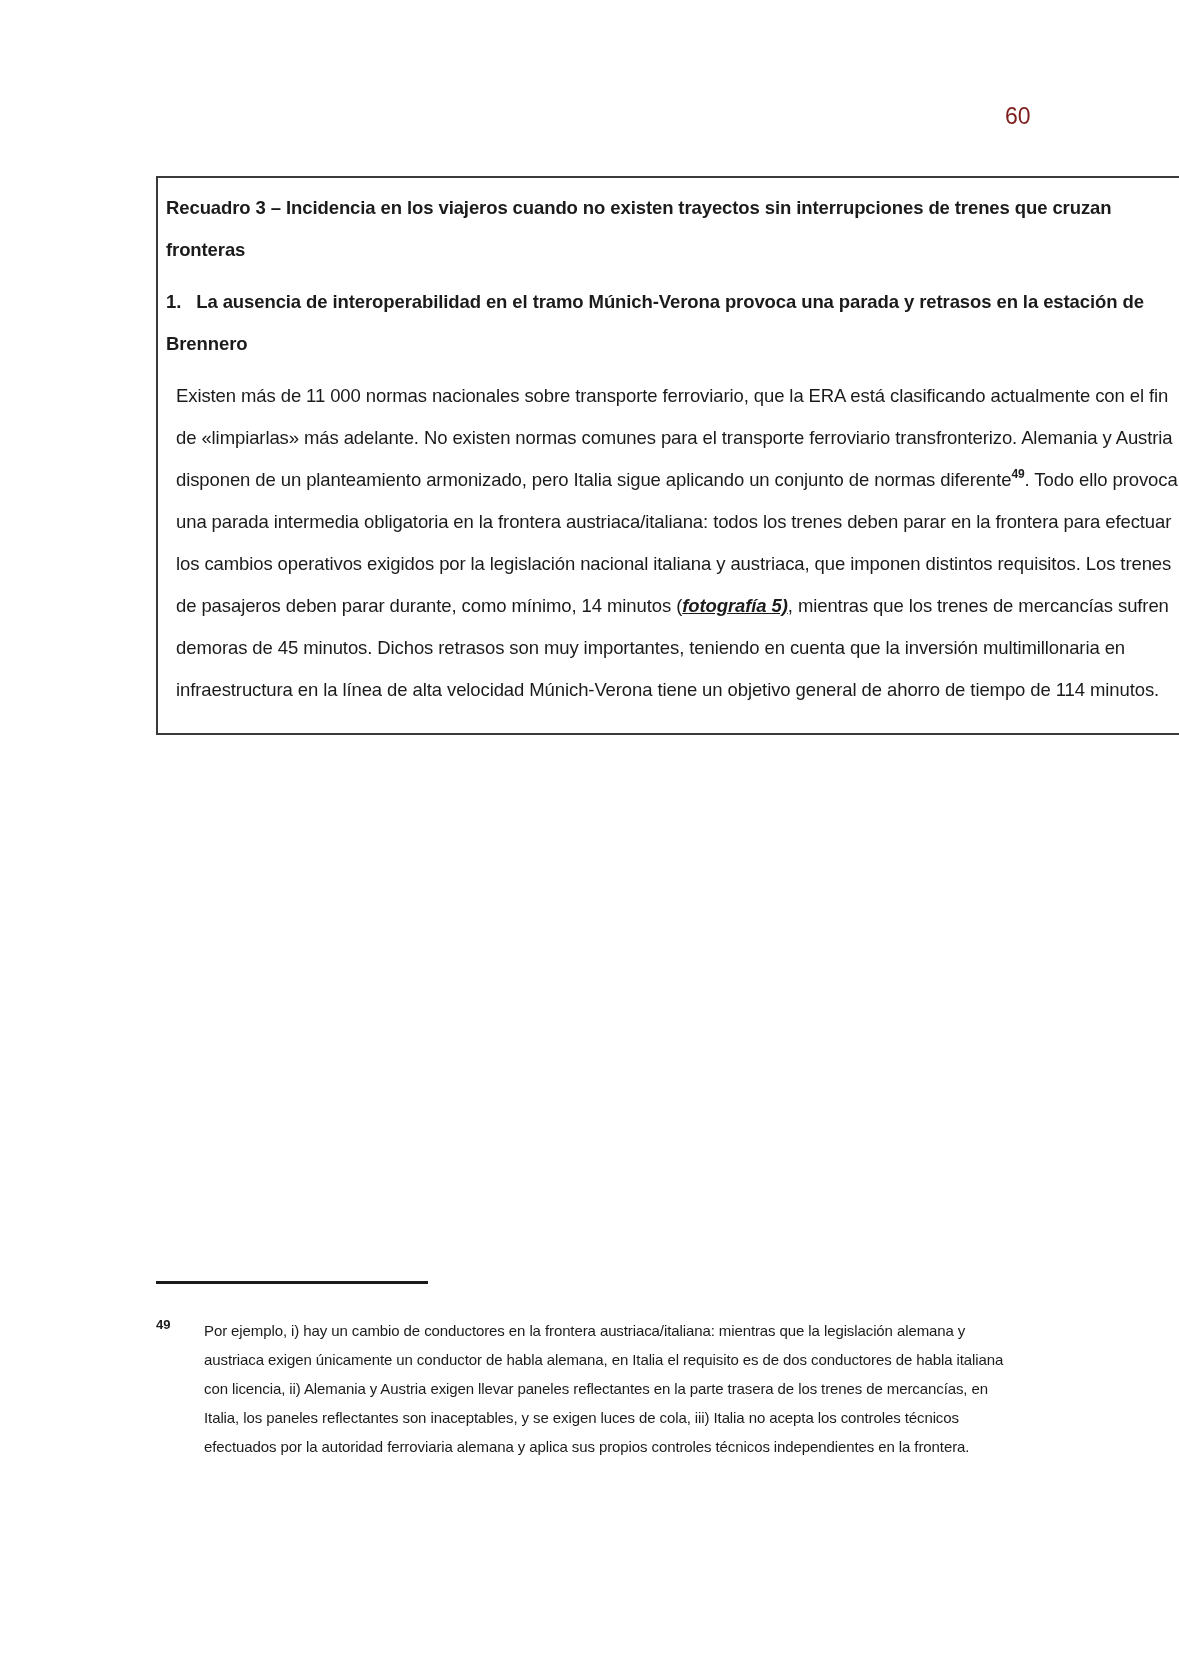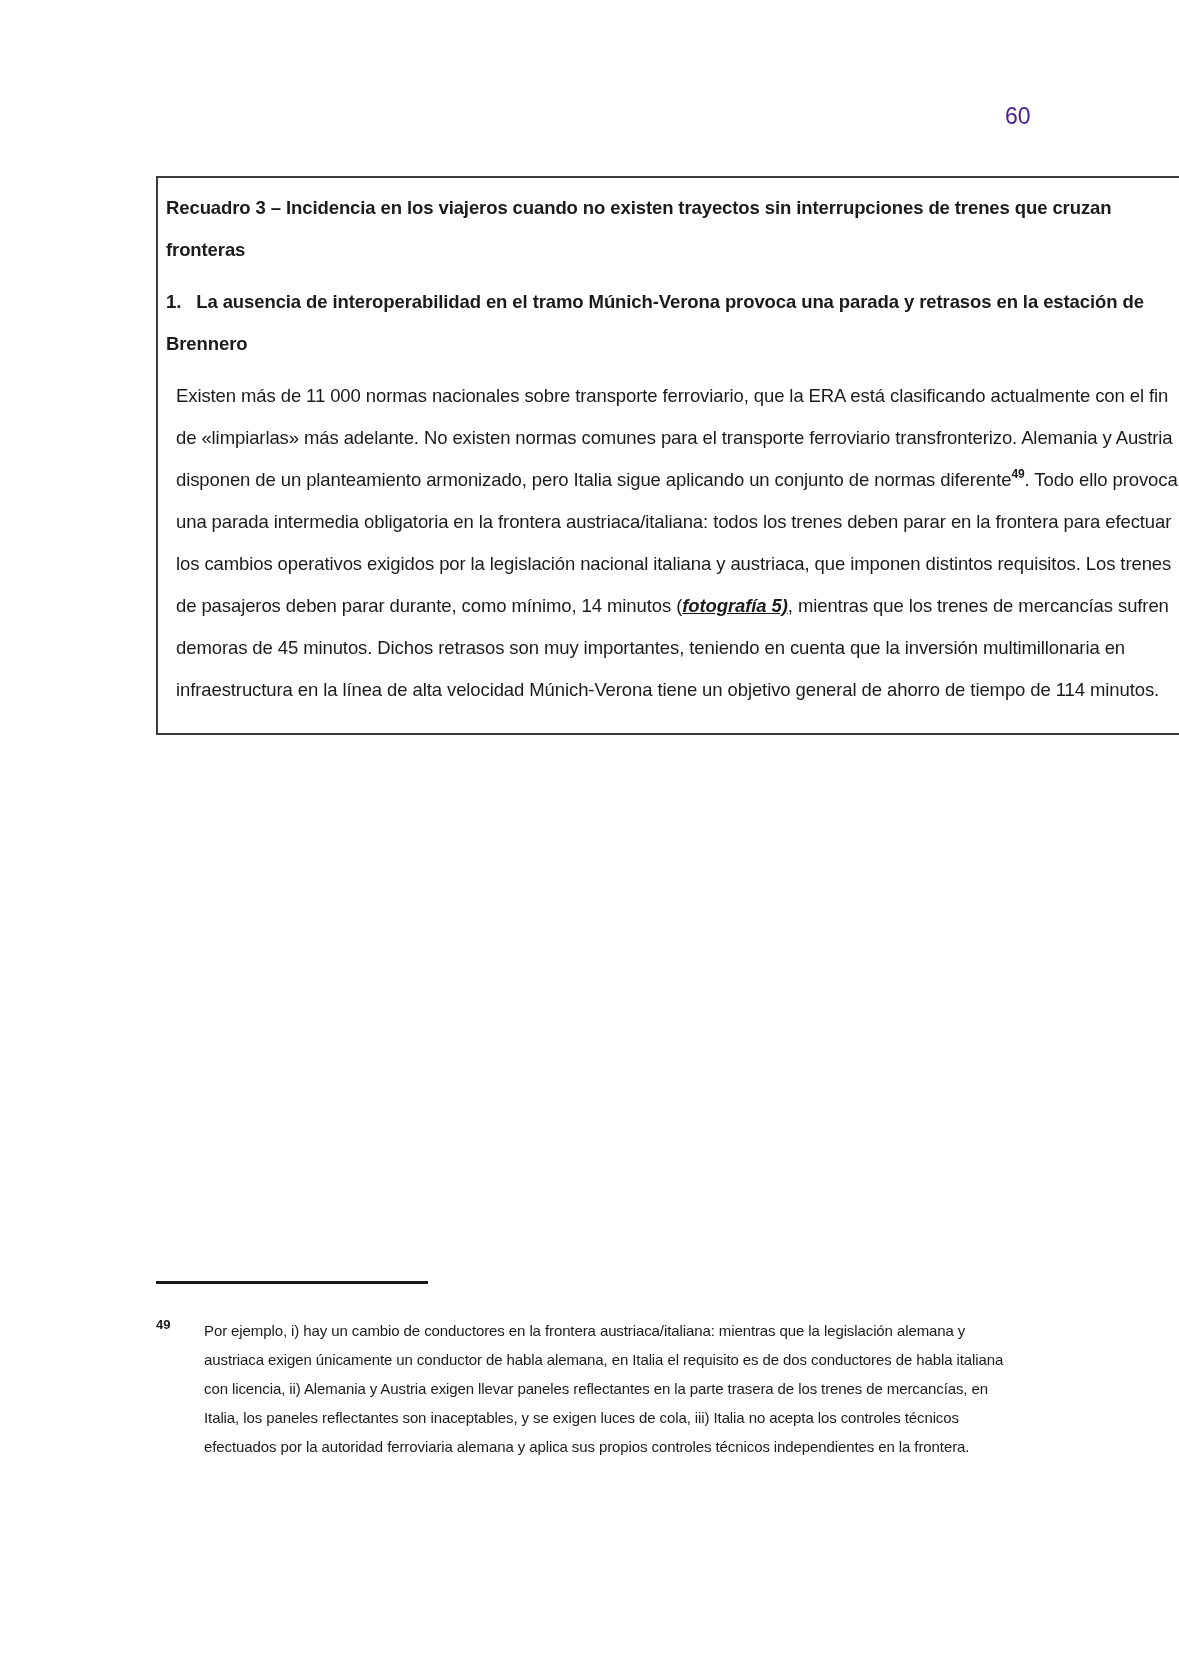--- a/index.html
+++ b/index.html
@@ -8,21 +8,21 @@
     background:#ffffff;
     font-family:"Liberation Sans",sans-serif;
     color:#1b1b1b;
     position:relative;
     overflow:hidden;
   }
   .page-number{
     position:absolute;
     top:103px;left:1005px;
     font-size:23px;
-    color:#4c1d95;
+    color:#7f1d1d;
   }
   .recuadro-box{
     position:absolute;
     left:156px;top:176px;
     width:1051px;
     box-sizing:border-box;
     border:2px solid #3a3a3a;
     background:#ffffff;
     padding:9px 16px 12px 8px;
   }

